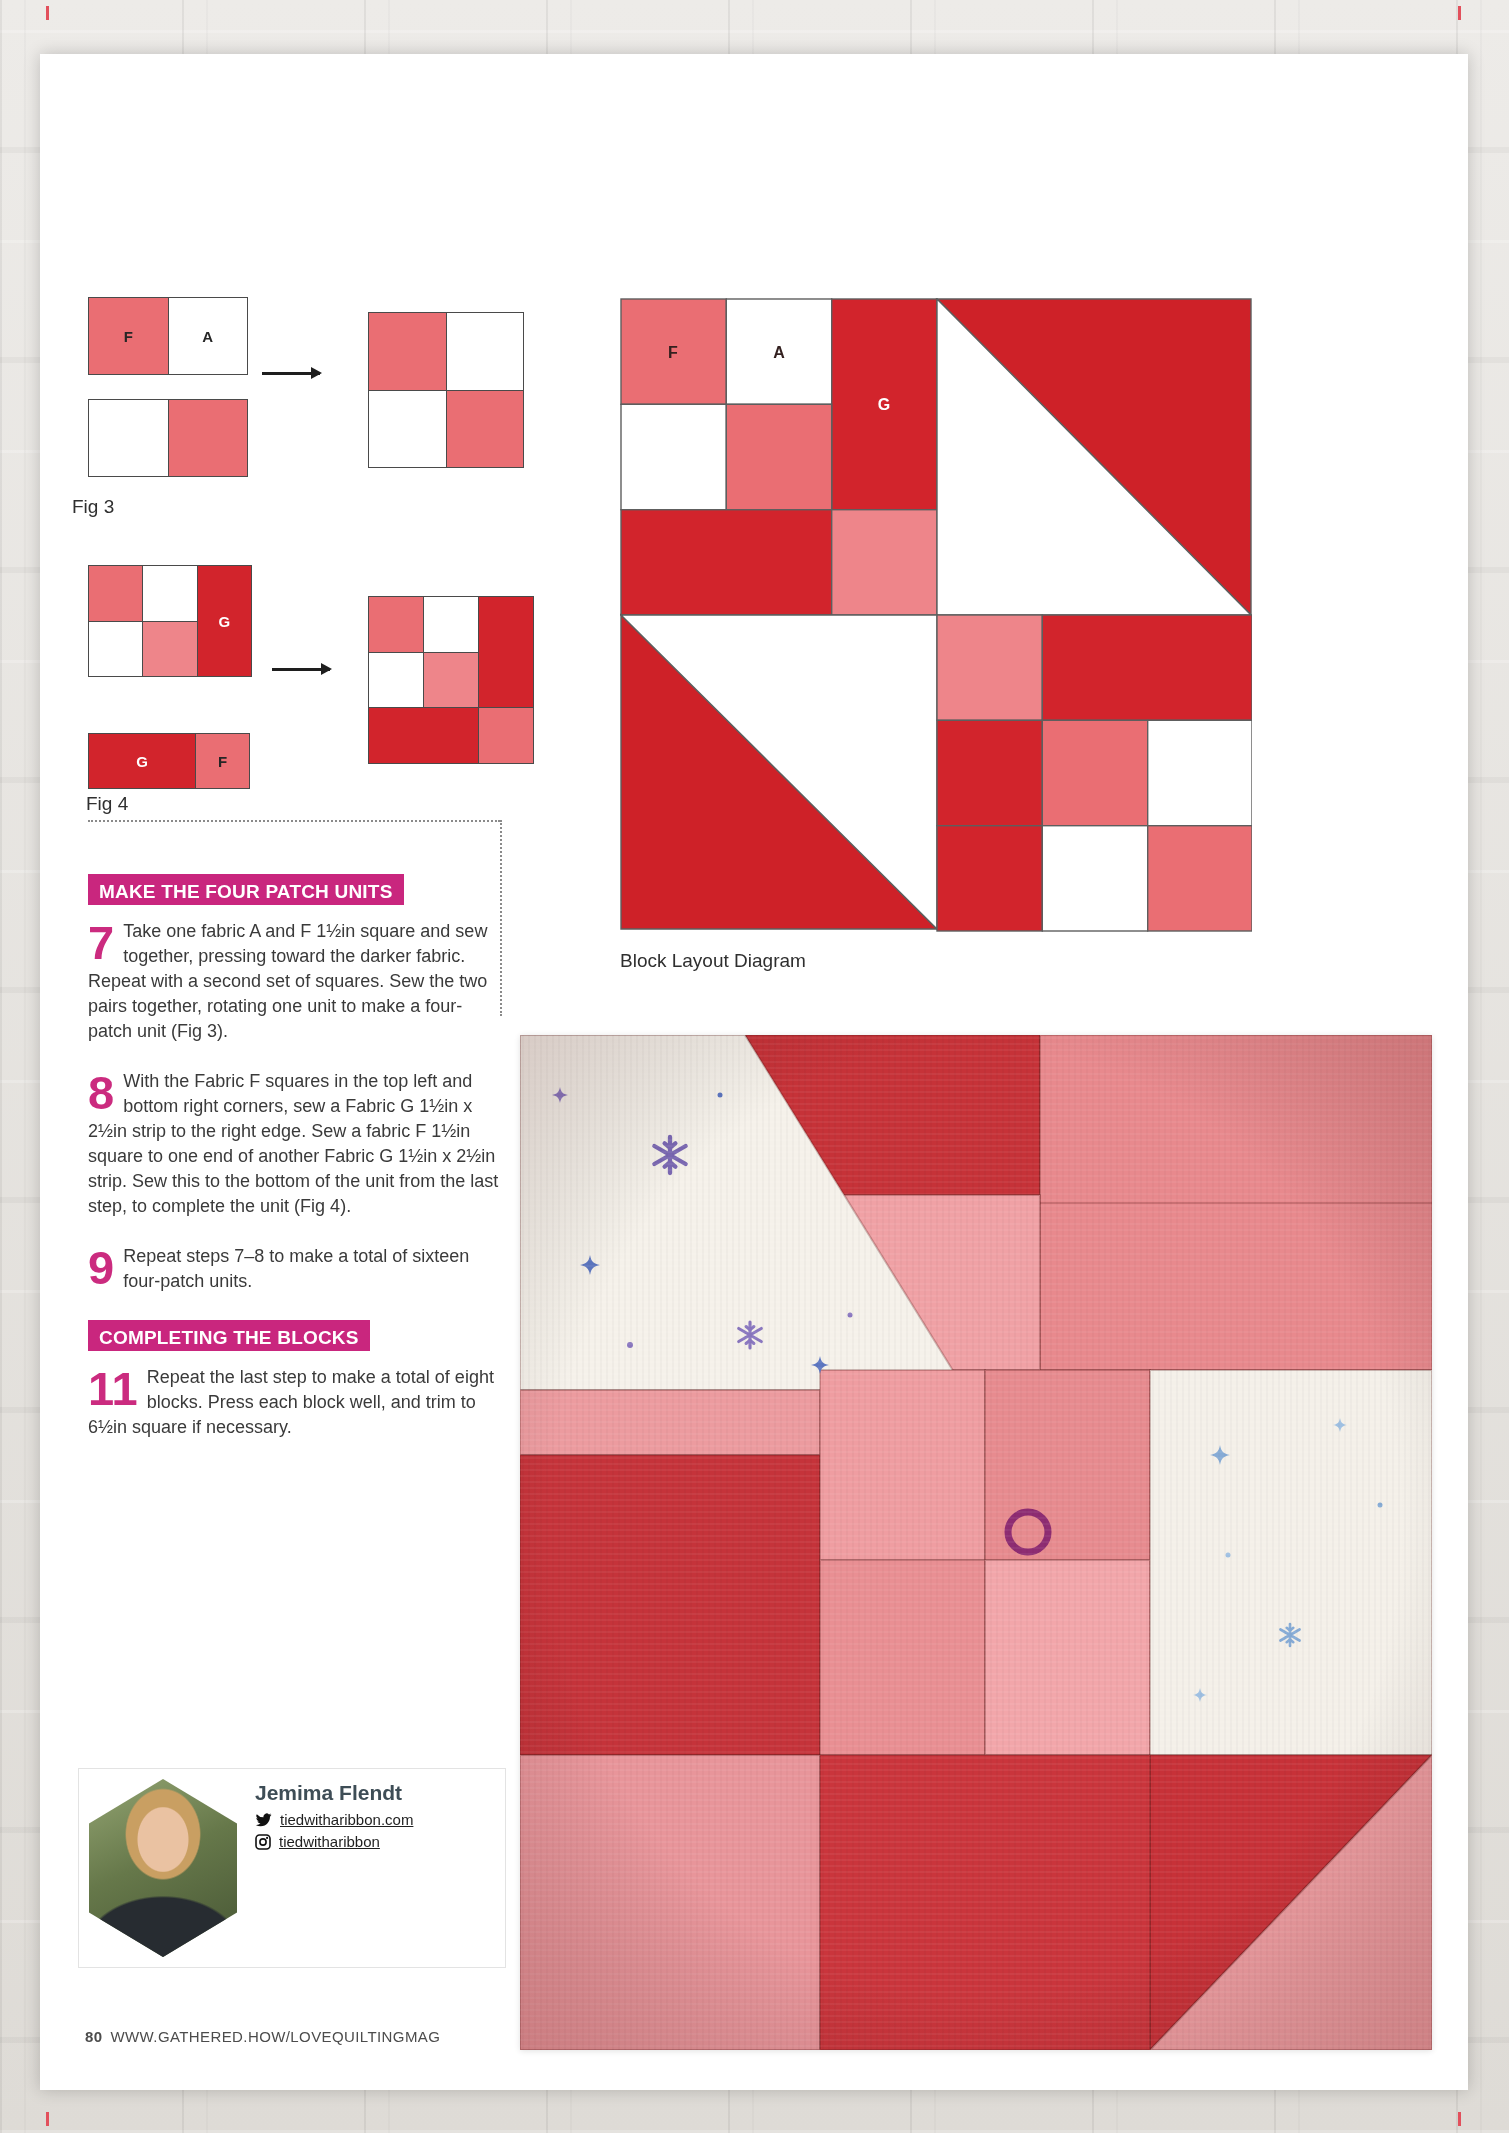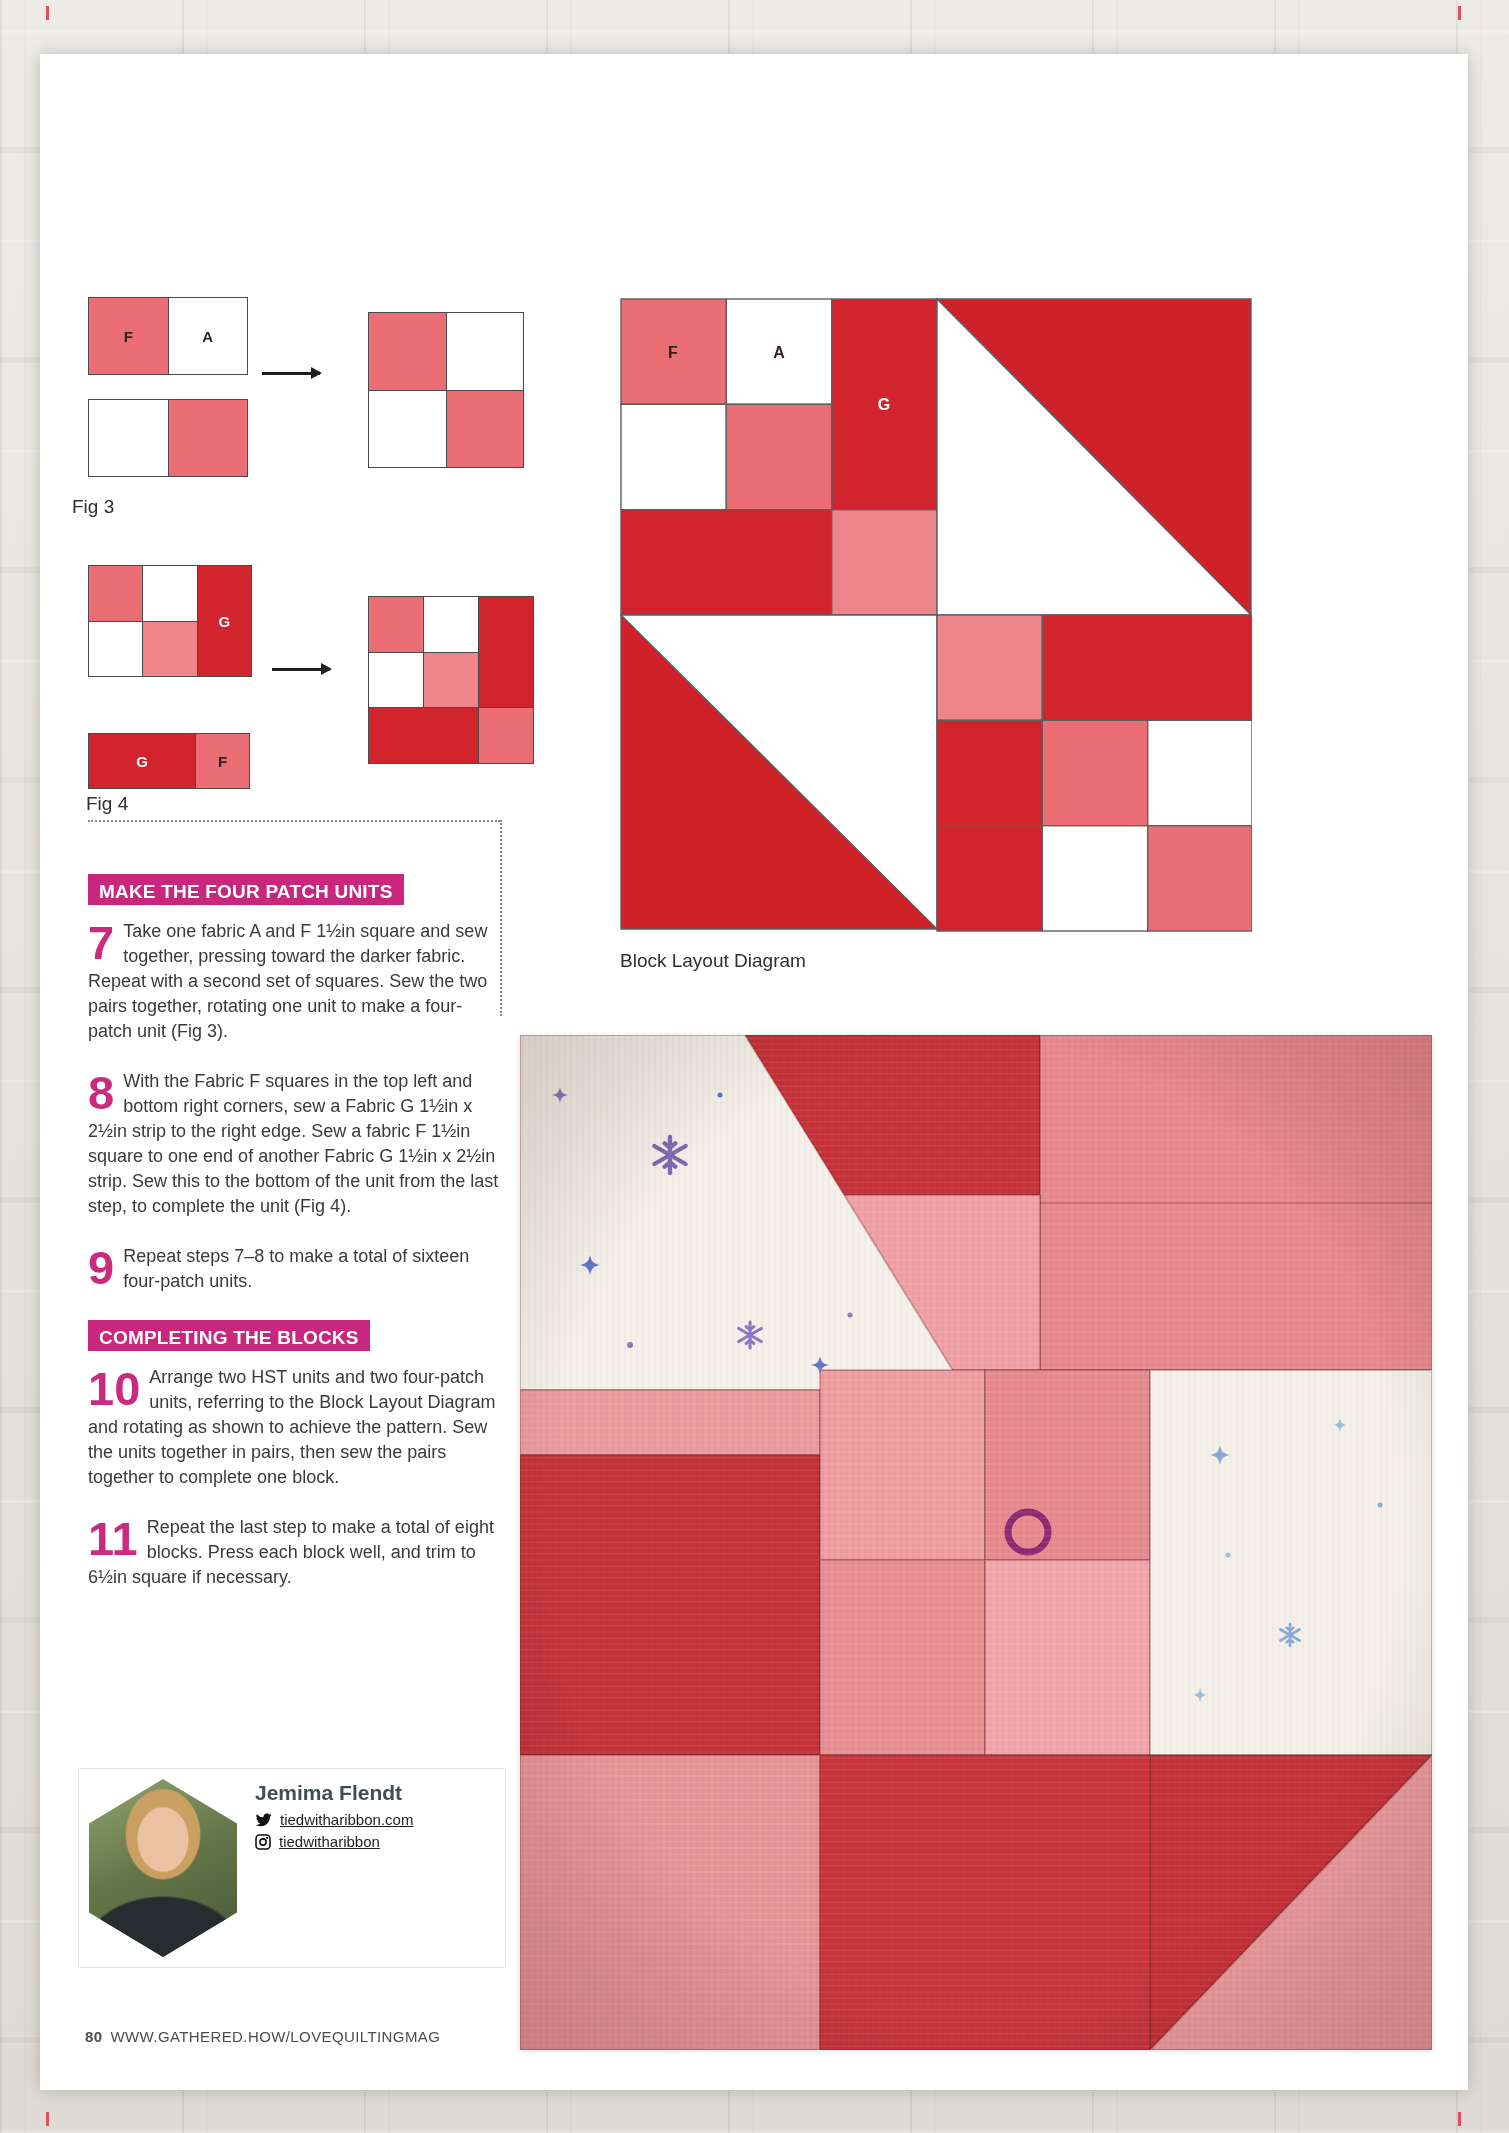--- a/index.html
+++ b/index.html
@@ -178,24 +178,20 @@
       <p>With the Fabric F squares in the top left and bottom right corners, sew a Fabric G 1½in x 2½in strip to the right edge. Sew a fabric F 1½in square to one end of another Fabric G 1½in x 2½in strip. Sew this to the bottom of the unit from the last step, to complete the unit (Fig 4).</p>
     </div>
 
     <div class="step">
       <span class="step-num">9</span>
       <p>Repeat steps 7–8 to make a total of sixteen four-patch units.</p>
     </div>
 
     <div class="sec-heading">COMPLETING THE BLOCKS</div>
 
-    <div class="step">
-      <span class="step-num">10</span>
-      <p>Arrange two HST units and two four-patch units, referring to the Block Layout Diagram and rotating as shown to achieve the pattern. Sew the units together in pairs, then sew the pairs together to complete one block.</p>
-    </div>
 
     <div class="step">
       <span class="step-num">11</span>
       <p>Repeat the last step to make a total of eight blocks. Press each block well, and trim to 6½in square if necessary.</p>
     </div>
   </div>
 
   <div class="author">
     <div class="hex"></div>
     <div class="author-text">

